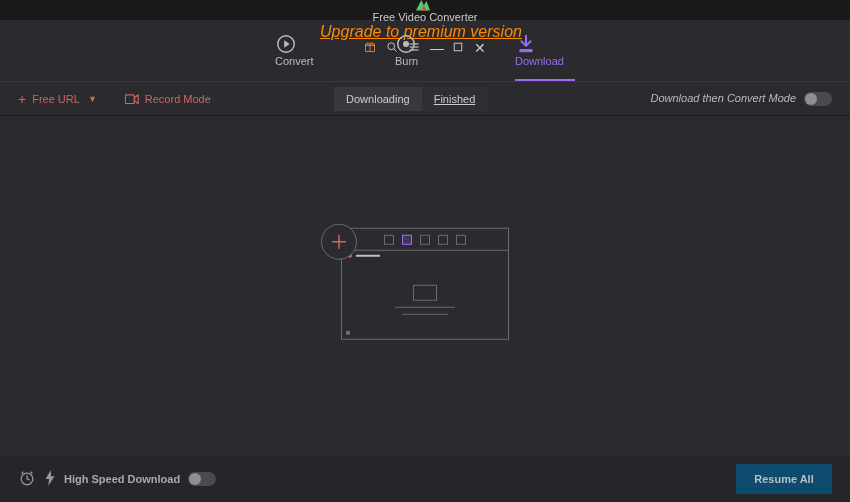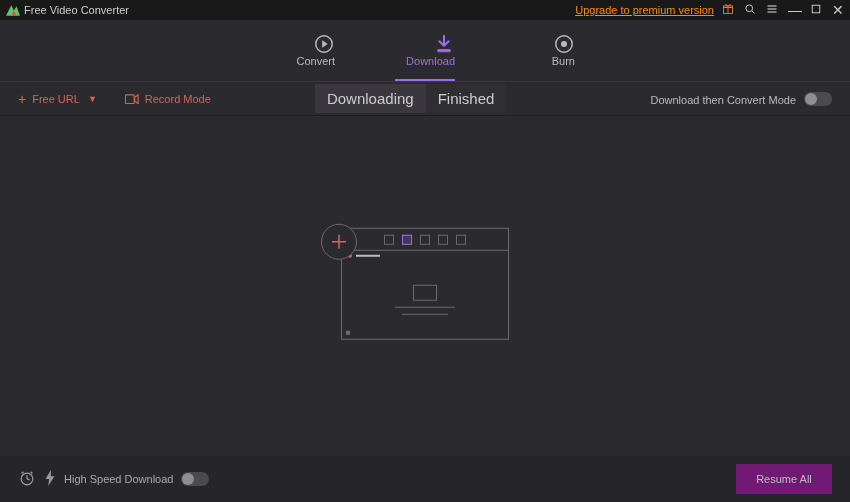--- a/index.html
+++ b/index.html
@@ -1,64 +1,64 @@
 <!DOCTYPE html>
 <html><head>
 <meta charset="utf-8">
 <style>
   * { box-sizing: border-box; margin: 0; padding: 0; font-family: -apple-system, "Segoe UI", Arial, sans-serif; }
   body { width: 850px; height: 502px; background: #2b2a2e; color: #aaa; overflow: hidden; }
-  .titlebar { height: 20px; background: #191919; display: flex; align-items: center; padding: 0 6px; font-size: 11px; color: #ccc; }
+  .titlebar { height: 20px; background: #191919; display: flex; align-items: center; padding: 0 6px; font-size: 11px; color: #ccc; flex-direction: column; }
   .titlebar .logo { width: 14px; height: 11px; margin-right: 4px; display: inline-flex; }
   .titlebar .spacer { flex: 1; }
-  .titlebar .premium { color: #ff8a00; text-decoration: underline; font-size: 11px; margin-right: 8px; cursor: pointer; }
+  .titlebar .premium { color: #ff8a00; text-decoration: underline; font-size: 16px; margin-right: 8px; cursor: pointer; font-style: italic; }
   .titlebar .win-icons { display: flex; gap: 10px; align-items: center; }
   .titlebar .win-icons svg, .titlebar .win-icons .glyph { width: 12px; height: 12px; color: #ccc; cursor: pointer; }
   .titlebar .glyph { font-size: 14px; line-height: 12px; }
 
   .mainnav { height: 62px; background: #2b2a2e; display: flex; justify-content: center; gap: 60px; border-bottom: 1px solid #3a383e; }
-  .mainnav .item { width: 60px; display: flex; flex-direction: column; align-items: flex-end; justify-content: center; font-size: 11px; color: #bbb; cursor: pointer; border-bottom: 2px solid transparent; }
+  .mainnav .item { width: 60px; display: flex; flex-direction: column; align-items: flex-start; justify-content: center; font-size: 11px; color: #bbb; cursor: pointer; border-bottom: 2px solid transparent; }
   .mainnav .item.active { color: #9b6df0; border-bottom-color: #9b6df0; }
   .mainnav .item .ic { width: 22px; height: 22px; display: flex; align-items: center; justify-content: center; }
   .mainnav .item.active .ic svg * { stroke: #9b6df0; fill: #9b6df0; }
 
   .toolbar { height: 34px; background: #2b2a2e; display: flex; align-items: center; padding: 0 18px; gap: 28px; font-size: 11px; border-bottom: 1px solid #1f1e22; }
   .toolbar .btn { display: flex; align-items: center; gap: 6px; color: #d0665d; cursor: pointer; }
   .toolbar .btn .plus { font-size: 14px; line-height: 14px; }
   .toolbar .btn .chev { font-size: 9px; margin-left: 2px; }
   .toolbar .btn.rec .rec-ic { width: 14px; height: 10px; }
   .toolbar .spacer { flex: 1; }
   .toolbar .seg { display: flex; margin-left: -40px; }
-  .toolbar .seg .tab { padding: 6px 12px; background: #3a383e; color: #ccc; font-size: 15px; cursor: pointer; }
-  .toolbar .seg .tab + .tab { background: #2f2e33; }
-  .toolbar .mode { display: flex; align-items: flex-end; gap: 8px; color: #bbb; }
+  .toolbar .seg .tab { padding: 6px 12px; background: #3a383e; color: #ccc; font-size: 11px; cursor: pointer; }
+  .toolbar .seg .tab + .tab { background: #2f2e33; text-decoration: underline; }
+  .toolbar .mode { display: flex; align-items: flex-start; gap: 8px; color: #bbb; font-style: italic; }
   .toggle { width: 28px; height: 14px; border-radius: 7px; background: #4b4a50; position: relative; cursor: pointer; }
   .toggle::after { content: ""; width: 12px; height: 12px; border-radius: 50%; background: #8e8e93; position: absolute; top: 1px; left: 1px; }
 
   .canvas { height: 340px; position: relative; background: #2b2a2e; }
   .placeholder { position: absolute; left: 50%; top: 50%; transform: translate(-50%, -52%); }
   .frame { width: 168px; height: 112px; border: 1px solid #6b6a70; position: relative; }
   .frame .tabs { height: 22px; display: flex; align-items: center; justify-content: center; gap: 8px; border-bottom: 1px solid #6b6a70; }
   .frame .tabs .sq { width: 10px; height: 10px; border: 1px solid #6b6a70; }
   .frame .tabs .sq.sel { border-color: #9b6df0; background: rgba(155,109,240,0.2); }
   .frame .addr { height: 10px; display: flex; align-items: center; padding: 0 6px; gap: 4px; }
   .frame .addr .dot { width: 4px; height: 4px; border-radius: 50%; background: #d0665d; }
   .frame .addr .bar { height: 2px; width: 24px; background: #bdbdc2; }
   .frame .body { position: absolute; left: 0; right: 0; top: 32px; bottom: 0; display: flex; flex-direction: column; align-items: center; justify-content: center; gap: 6px; }
   .frame .body .thumb { width: 24px; height: 16px; border: 1px solid #6b6a70; }
   .frame .body .line { width: 60px; height: 1px; background: #6b6a70; }
   .frame .corner { position: absolute; bottom: 4px; left: 4px; width: 4px; height: 4px; background: #6b6a70; }
   .addcircle { position: absolute; width: 36px; height: 36px; border: 1px solid #6b6a70; border-radius: 50%; left: -20px; top: -4px; display: flex; align-items: center; justify-content: center; background: #2b2a2e; }
   .addcircle svg line { stroke: #d0665d; stroke-width: 1.5; }
 
-  .footer { height: 46px; background: #262529; display: flex; align-items: center; padding: 0 18px; gap: 8px; font-size: 11px; }
+  .footer { height: 46px; background: #262529; display: flex; align-items: center; padding: 0 18px; gap: 8px; font-size: 11px; font-weight: bold; }
   .footer .clock { color: #999; }
   .footer .bolt { color: #999; }
   .footer .spacer { flex: 1; }
-  .footer .fbtn { width: 96px; height: 30px; background: #701a75; color: #bdbdc2; display: flex; align-items: center; justify-content: center; cursor: pointer; font-size: 11px; }
+  .footer .fbtn { width: 96px; height: 30px; background: #0c4a6e; color: #bdbdc2; display: flex; align-items: center; justify-content: center; cursor: pointer; font-size: 11px; }
 </style>
 </head>
 <body>
 
 <div class="titlebar">
   <span class="logo">
     <svg viewBox="0 0 16 12">
         <polygon points="0,12 6,0 9,6 12,1 16,12" fill="#5ec46a"></polygon>
         <polygon points="6,12 9,6 12,12" fill="#e04f4f"></polygon>
       </svg>
@@ -93,37 +93,37 @@
 <div class="mainnav">
   <div class="item">
     <span class="ic">
         <svg viewBox="0 0 24 24" fill="none" stroke="#bbb" stroke-width="1.6">
           <circle cx="12" cy="12" r="9"></circle>
           <polygon points="10,8 16,12 10,16" fill="#bbb" stroke="none"></polygon>
         </svg>
       </span>
     <span>Convert</span>
   </div>
+  <div class="item">
+    <span class="ic">
+        <svg viewBox="0 0 24 24" fill="none" stroke="#bbb" stroke-width="1.6">
+          <circle cx="12" cy="12" r="9"></circle>
+          <circle cx="12" cy="12" r="2.5" fill="#bbb"></circle>
+        </svg>
+      </span>
+    <span>Burn</span>
+  </div>
   <div class="item active">
     <span class="ic">
         <svg viewBox="0 0 24 24" fill="#9b6df0">
           <path d="M12 3 L12 14 M12 14 L7 9 M12 14 L17 9" stroke="#9b6df0" stroke-width="2.2" fill="none" stroke-linecap="round"></path>
           <rect x="5" y="18" width="14" height="2.5" rx="1"></rect>
         </svg>
       </span>
     <span>Download</span>
-  </div>
-  <div class="item">
-    <span class="ic">
-        <svg viewBox="0 0 24 24" fill="none" stroke="#bbb" stroke-width="1.6">
-          <circle cx="12" cy="12" r="9"></circle>
-          <circle cx="12" cy="12" r="2.5" fill="#bbb"></circle>
-        </svg>
-      </span>
-    <span>Burn</span>
   </div>
 </div>
 
 <div class="toolbar">
   <div class="btn">
     <span class="plus">+</span>
     <span>Free URL</span>
     <span class="chev">▼</span>
   </div>
   <div class="btn rec">

